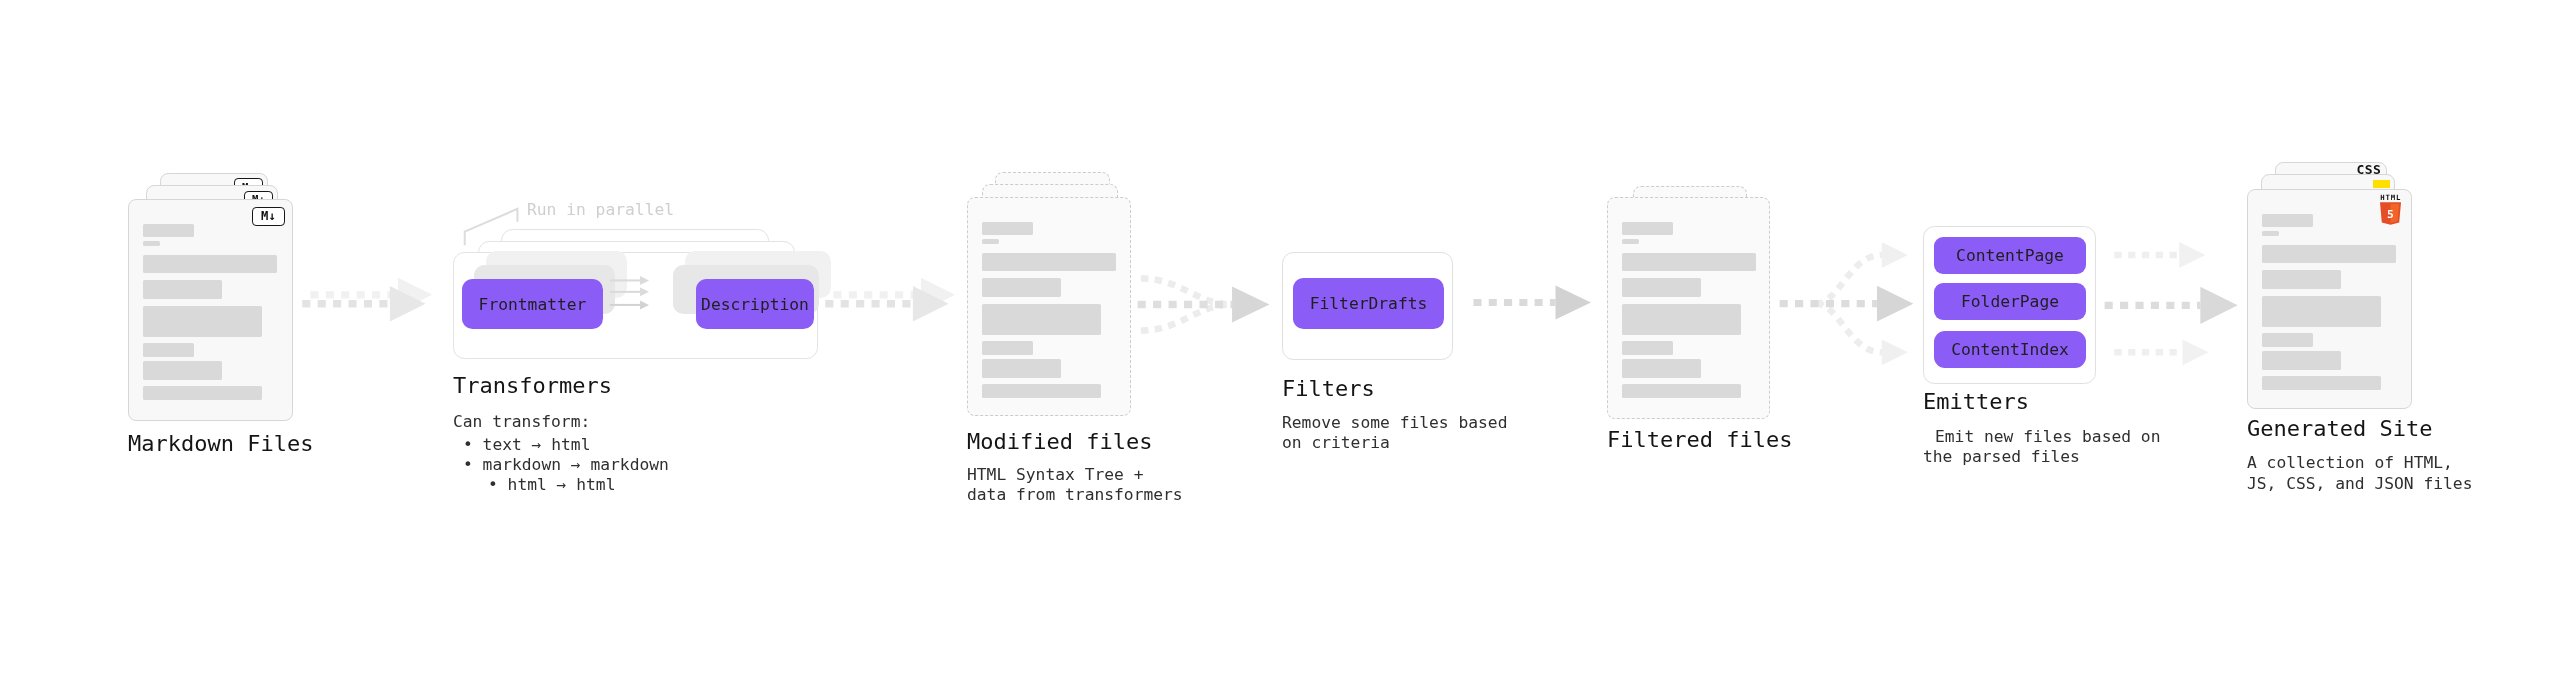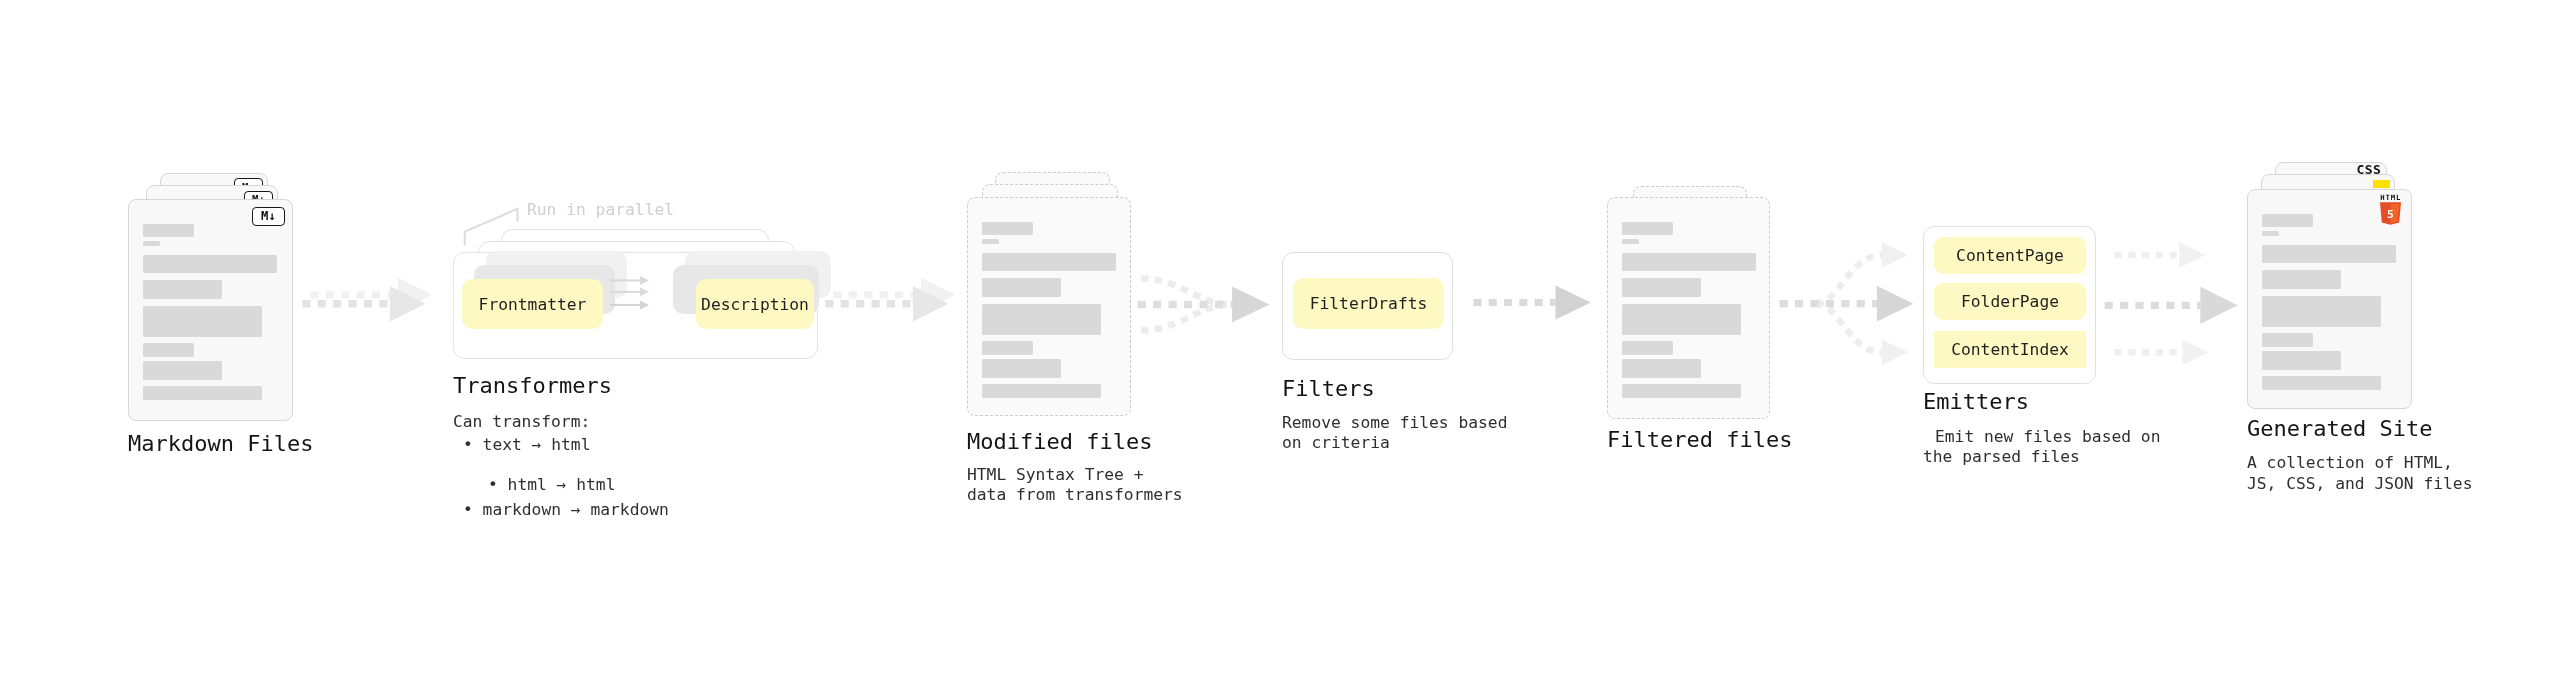--- a/index.html
+++ b/index.html
@@ -11,21 +11,21 @@
   .card{position:absolute;background:#f8f8f8;border:1.6px solid #d6d6d6;border-radius:8.1px;box-sizing:border-box;}
   .card.dashed{background:#fafafa;border:1.6px dashed #cccccc;}
   .bars{position:absolute;left:14px;top:24.4px;}
   .bar{background:#d9d9d9;border-radius:1.6px;}
   
   .md-badge{position:absolute;background:#ffffff;border:1.6px solid #161616;border-radius:4.1px;
     display:flex;align-items:center;justify-content:center;font-weight:bold;color:#111;box-sizing:border-box;}
   .md-badge.big{width:32.5px;height:19.5px;font-size:12.2px;top:6.5px;right:7.3px;}
   .md-badge.mini{width:29px;height:17px;font-size:10.6px;}
   
-  .pill{position:absolute;background:#fef9c3;border-radius:10.6px;display:flex;align-items:center;justify-content:center;
+  .pill{position:absolute;background:#8b5cf6;border-radius:10.6px;display:flex;align-items:center;justify-content:center;
     font-size:16.3px;color:#1f1f1f;box-sizing:border-box;white-space:nowrap;}
   .pill.ghost1{background:#e7e7e7;}
   .pill.ghost2{background:#f1f1f1;}
   
   .obox{position:absolute;background:#ffffff;border:1.6px solid #e3e3e3;border-radius:11.4px;box-sizing:border-box;}
   .obox.solidbox{border-color:#e0e0e0;}
   
   .stage-label{position:absolute;font-size:22px;line-height:28px;color:#141414;white-space:nowrap;}
   .stage-desc{position:absolute;font-size:16.3px;line-height:20.3px;color:#2f2f2f;white-space:nowrap;}
   .note-label{position:absolute;font-size:16.3px;line-height:20.3px;color:#cfcfcf;white-space:nowrap;}
@@ -97,21 +97,21 @@
         <polygon points="38,33.5 38,44.5 49,39" fill="#d2d2d2"></polygon>
     </svg>
 
     <div class="pill ghost2" style="left:685px;top:251px;width:146px;height:47px;"></div>
     <div class="pill ghost1" style="left:673px;top:265px;width:146px;height:49px;"></div>
     <div class="pill" style="left:696px;top:279px;width:118px;height:50px;">Description</div>
 
     <div class="stage-label" style="left:453px;top:372px;">Transformers</div>
     <div class="stage-desc" style="left:453px;top:412px;">Can transform:</div>
     <div class="stage-desc" style="left:463px;top:435px;">• text → html</div>
-    <div class="stage-desc" style="left:463px;top:455px;margin-top:45px;">• markdown → markdown</div>
+    <div class="stage-desc" style="left:463px;top:455px;">• markdown → markdown</div>
     <div class="stage-desc" style="left:488px;top:475px;">• html → html</div>
   </div>
 
   <svg class="abs" style="left:822px;top:268px;" width="142" height="65" viewBox="0 0 175 80">
     <line x1="14" y1="33" x2="122" y2="33" stroke="#f1f1f1" stroke-width="9" stroke-dasharray="10 9"></line>
     <polygon points="122,12 122,54 164,33" fill="#f1f1f1"></polygon>
     <line x1="4" y1="44" x2="112" y2="44" stroke="#e3e3e3" stroke-width="9" stroke-dasharray="10 9"></line>
     <polygon points="112,22 112,66 156,44" fill="#e7e7e7"></polygon>
   </svg>
 
@@ -178,21 +178,21 @@
     <path d="M47,83 C75,83 88,143 128,143" fill="none" stroke="#ededed" stroke-width="8" stroke-dasharray="9 8"></path>
     <polygon points="128,127 128,159 160,143" fill="#f0f0f0"></polygon>
     <line x1="2" y1="83" x2="122" y2="83" stroke="#dcdcdc" stroke-width="9" stroke-dasharray="10 9"></line>
     <polygon points="122,61 122,105 167,83" fill="#d6d6d6"></polygon>
   </svg>
 
   <div>
     <div class="obox solidbox" style="left:1923px;top:226px;width:173px;height:158px;"></div>
     <div class="pill" style="left:1934px;top:237px;width:152px;height:37px;border-radius:9px;">ContentPage</div>
     <div class="pill" style="left:1934px;top:283px;width:152px;height:37px;border-radius:9px;">FolderPage</div>
-    <div class="pill" style="left:1934px;top:331px;width:152px;height:37px;border-radius:1px;">ContentIndex</div>
+    <div class="pill" style="left:1934px;top:331px;width:152px;height:37px;border-radius:11px;">ContentIndex</div>
     <div class="stage-label" style="left:1923px;top:388px;">Emitters</div>
     <div class="stage-desc" style="left:1923px;top:427px;margin-left:12px;">Emit new files based on</div>
     <div class="stage-desc" style="left:1923px;top:447px;">the parsed files</div>
   </div>
 
   <svg class="abs" style="left:2103px;top:236px;" width="146" height="137" viewBox="0 0 180 168">
     <line x1="14" y1="23" x2="94" y2="23" stroke="#efefef" stroke-width="8" stroke-dasharray="9 8"></line>
     <polygon points="94,7 94,39 126,23" fill="#f1f1f1"></polygon>
     <line x1="2" y1="85" x2="120" y2="85" stroke="#dcdcdc" stroke-width="9" stroke-dasharray="10 9"></line>
     <polygon points="120,62 120,108 166,85" fill="#d9d9d9"></polygon>

